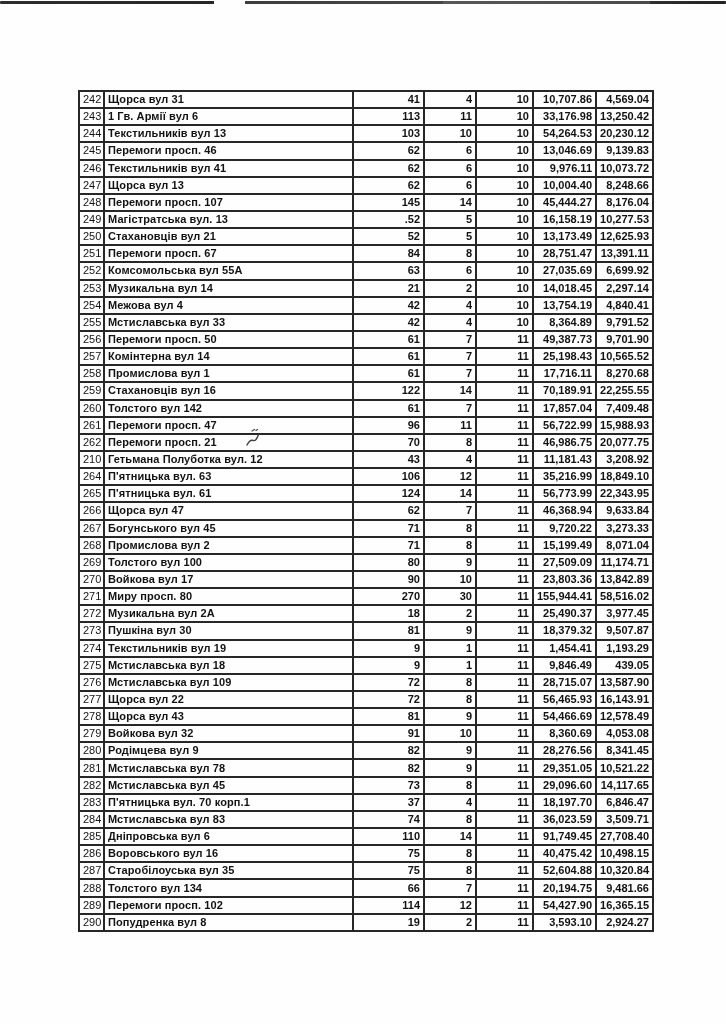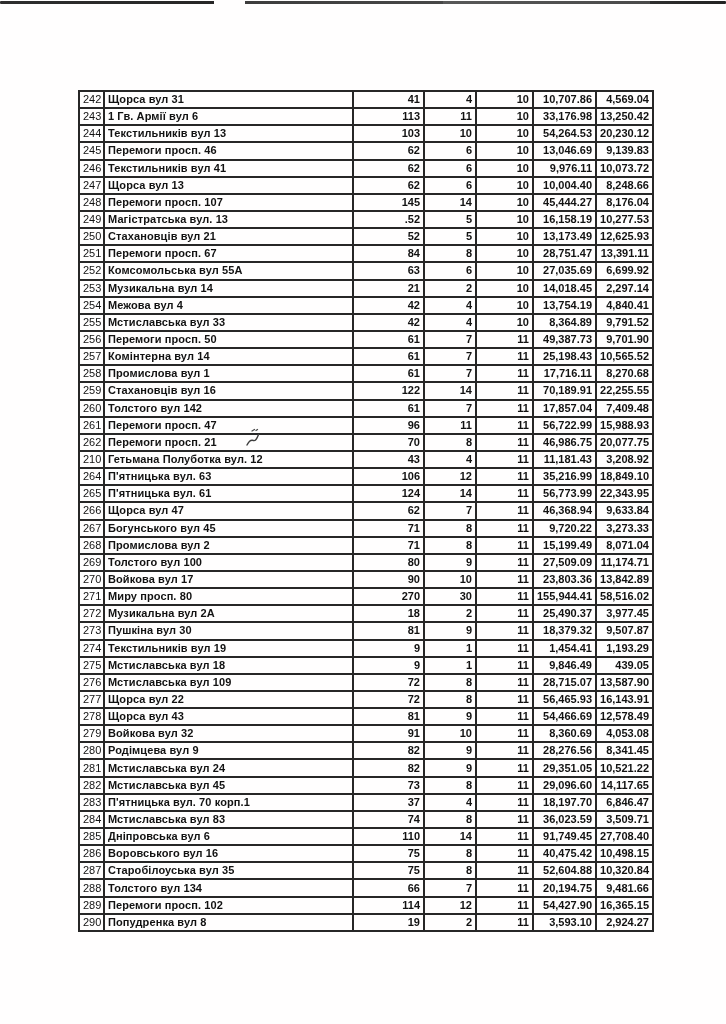--- a/index.html
+++ b/index.html
@@ -419,21 +419,21 @@
     <td class="c-num">280</td>
     <td class="c-addr">Родімцева вул 9</td>
     <td class="c-val">82</td>
     <td class="c-val">9</td>
     <td class="c-val">11</td>
     <td class="c-val">28,276.56</td>
     <td class="c-val">8,341.45</td>
   </tr>
         <tr>
     <td class="c-num">281</td>
-    <td class="c-addr">Мстиславська вул 24</td>
+    <td class="c-addr">Мстиславська вул 78</td>
     <td class="c-val">82</td>
     <td class="c-val">9</td>
     <td class="c-val">11</td>
     <td class="c-val">29,351.05</td>
     <td class="c-val">10,521.22</td>
   </tr>
         <tr>
     <td class="c-num">282</td>
     <td class="c-addr">Мстиславська вул 45</td>
     <td class="c-val">73</td>

